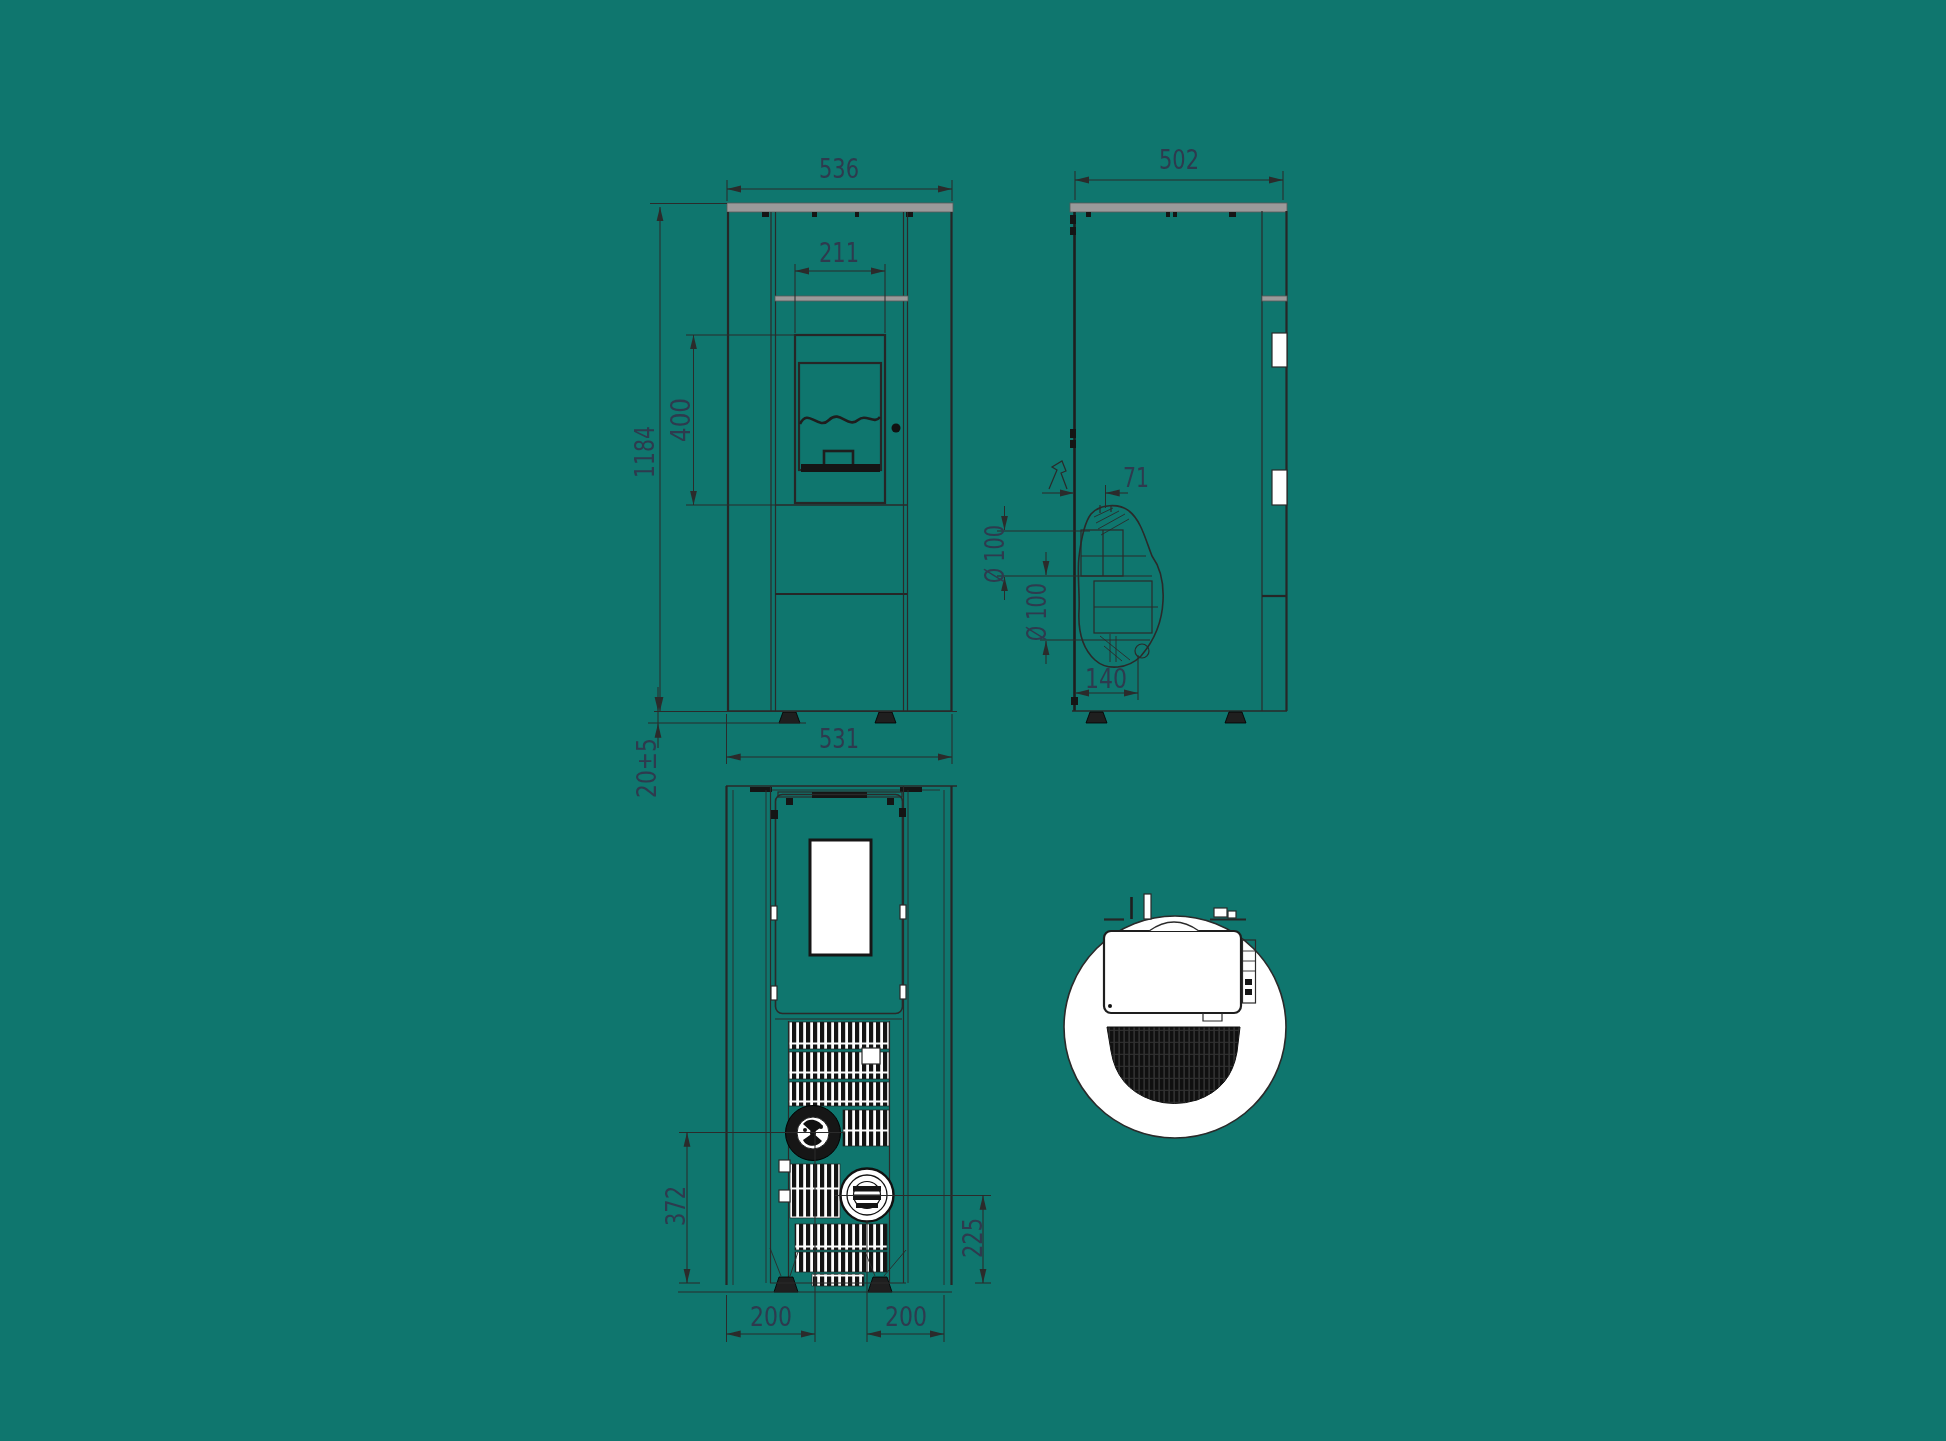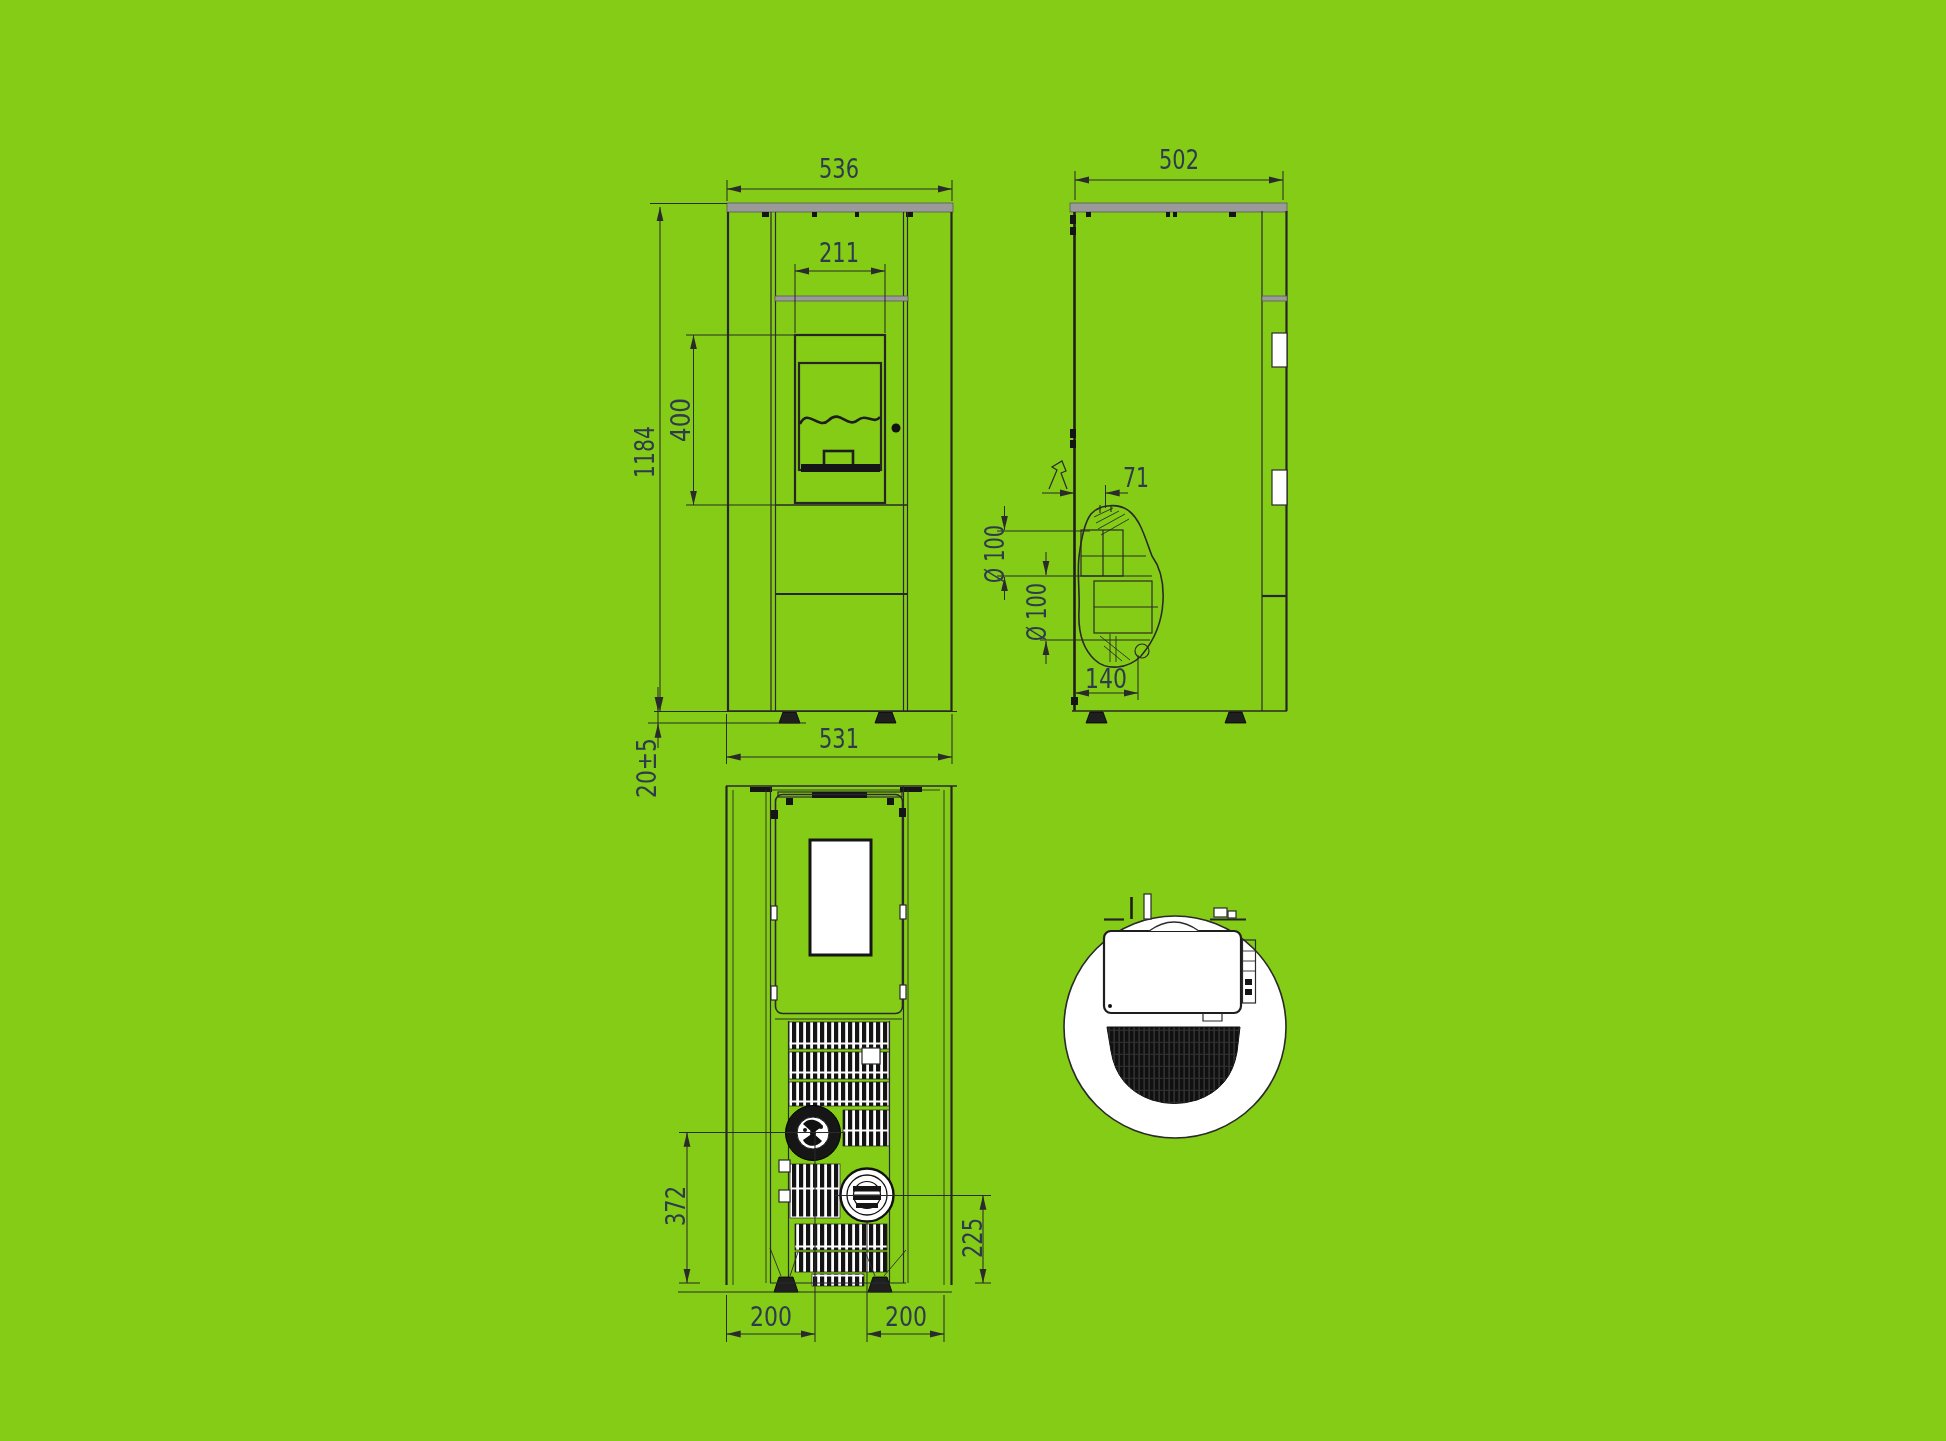--- a/index.html
+++ b/index.html
@@ -1,16 +1,16 @@
 <!DOCTYPE html>
 <html><head>
 <meta charset="utf-8">
 <style>
   html,body{margin:0;padding:0;background:#ffffff;}
-  .page{position:relative;width:1946px;height:1441px;background:#84cc16;overflow:hidden;
+  .page{position:relative;width:1946px;height:1441px;background:#0f766e;overflow:hidden;
         font-family:"DejaVu Sans",sans-serif;}
   svg{display:block}
   .s1{stroke:#2a2a2a;stroke-width:1.2;fill:none}
   .s08{stroke:#2a2a2a;stroke-width:0.9;fill:none}
   .s15{stroke:#2a2a2a;stroke-width:1.6;fill:none}
   .s2{stroke:#262626;stroke-width:2.2;fill:none}
   .s25{stroke:#1e1e1e;stroke-width:2.6;fill:none}
   .dim{stroke:#2b2b2b;stroke-width:1.05;fill:none}
   .dtxt{font-family:"DejaVu Sans",sans-serif;font-size:27px;fill:#2e3a4e}
   .fillgray{fill:#9a9a9a;stroke:#5a5a5a;stroke-width:0.8}

